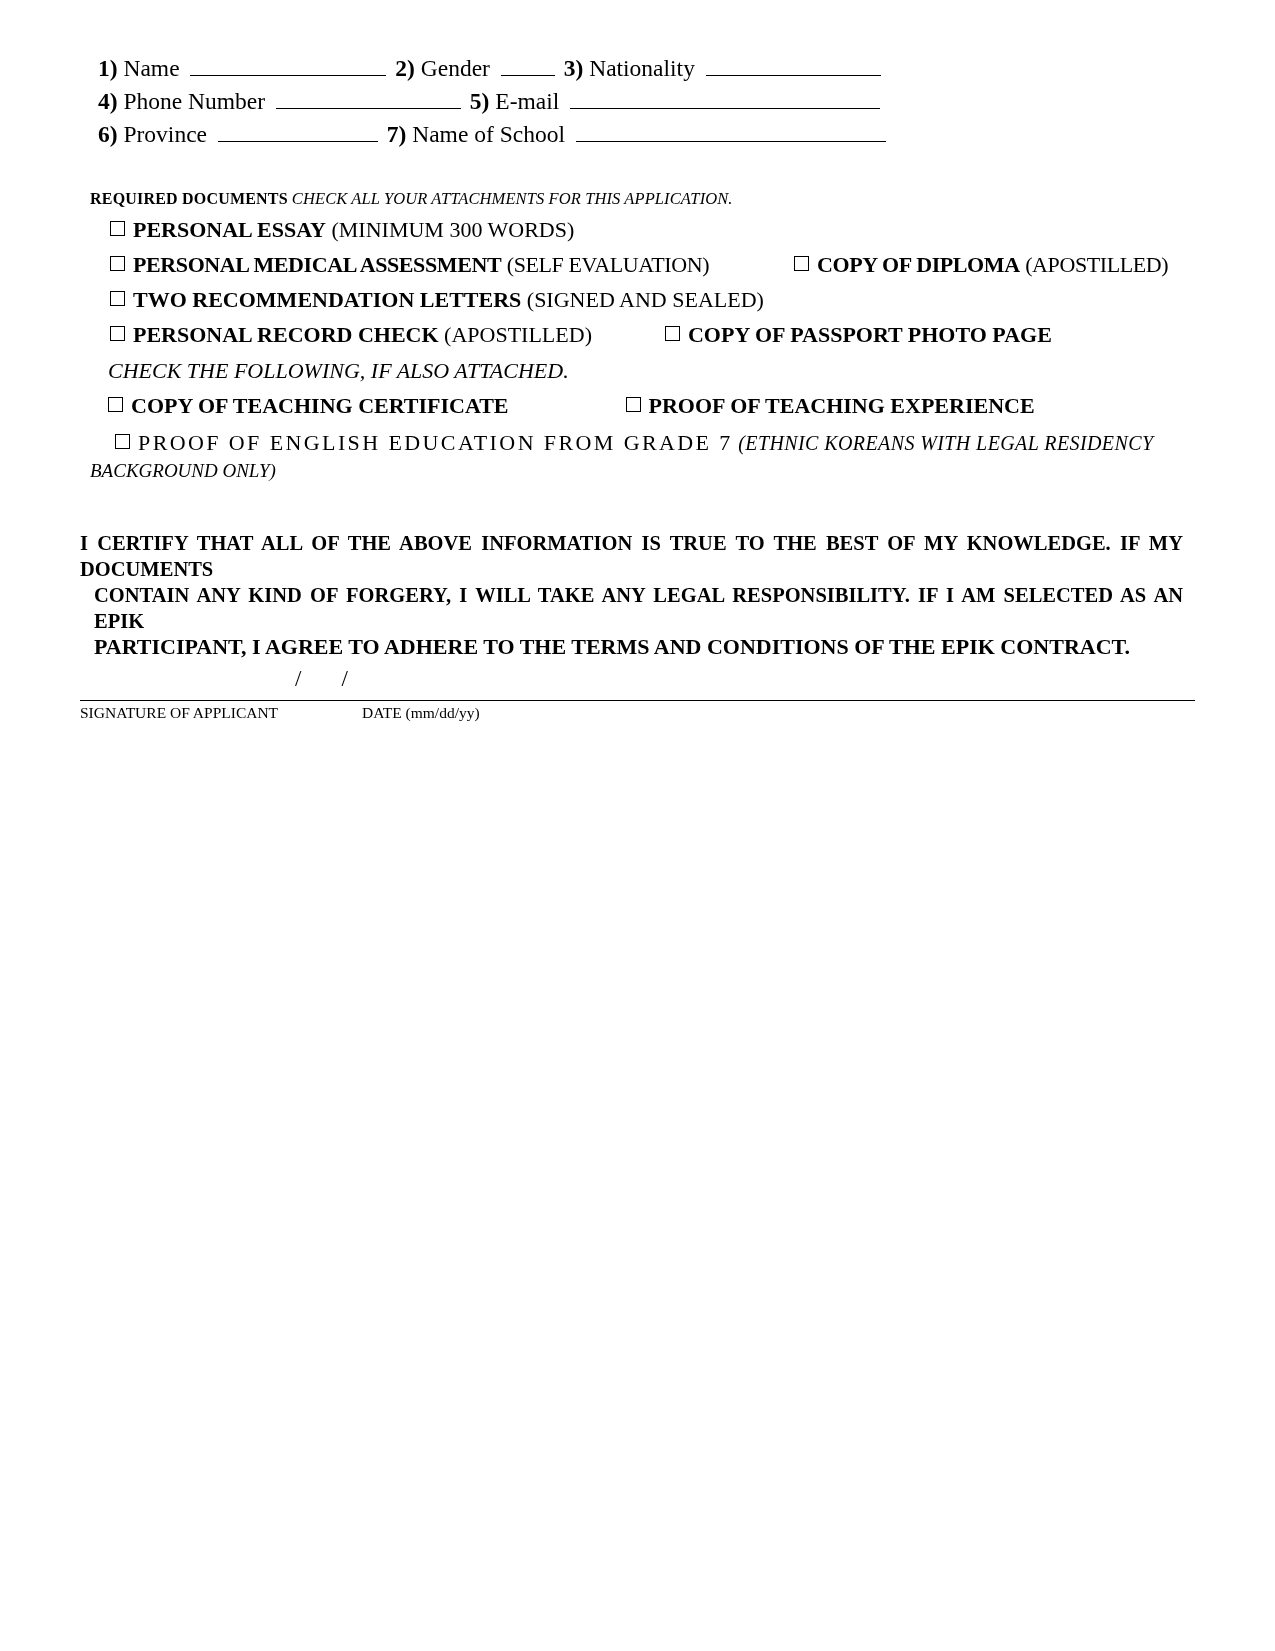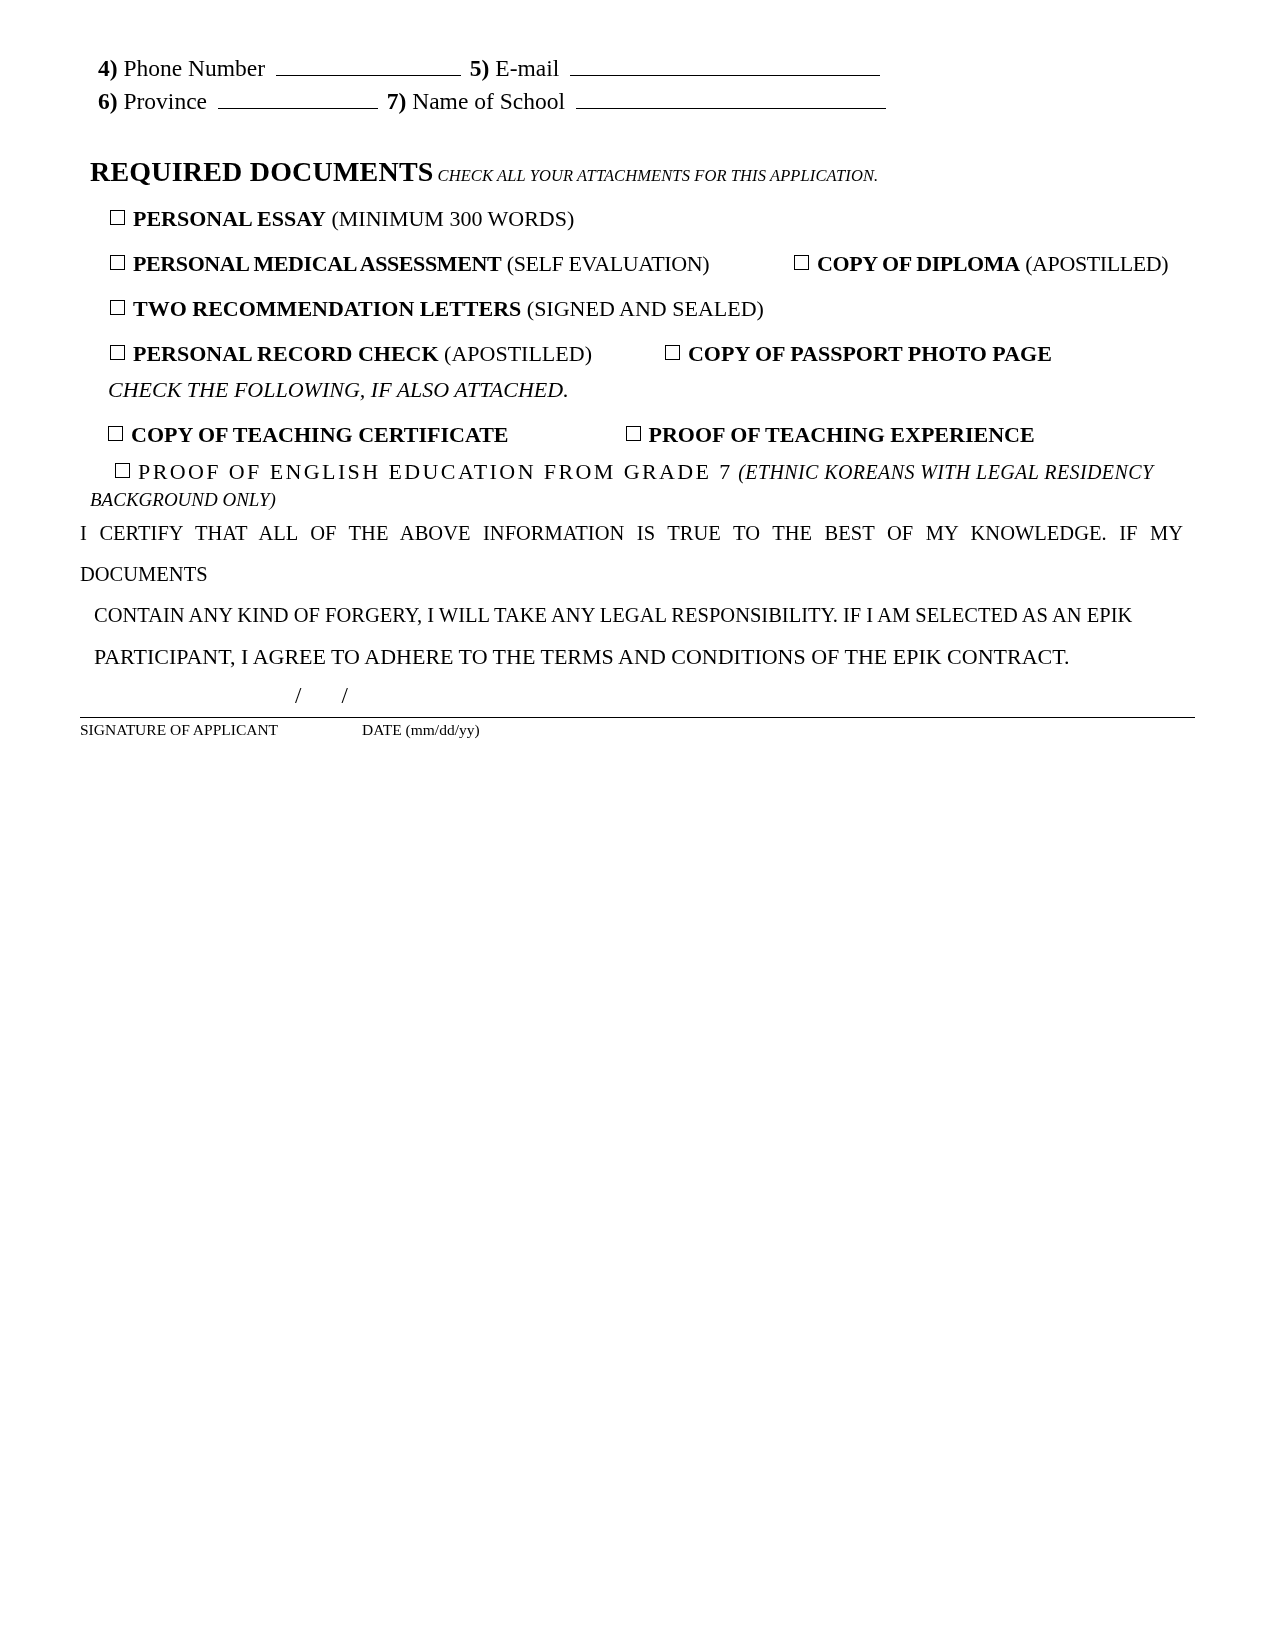--- a/index.html
+++ b/index.html
@@ -52,34 +52,34 @@
   .b-email { width: 310px; }
   .b-prov { width: 160px; }
   .b-school { width: 310px; }
 
   
   .req-section {
     margin-top: 38px;
     padding-left: 10px;
   }
   .req-head {
-    font-size: 28px;
+    font-size: 16px;
     font-weight: bold;
     letter-spacing: 0.2px;
   }
   .req-head-sub {
     font-size: 16.5px;
     font-style: italic;
     font-weight: normal;
     letter-spacing: 0.1px;
   }
   .doc-row {
     font-size: 22px;
     line-height: 29px;
-    margin-top: 16px;
+    margin-top: 6px;
     padding-left: 20px;
     white-space: nowrap;
   }
   .doc-row.tight {
     padding-left: 18px;
   }
   .cb {
     display: inline-block;
     width: 13px;
     height: 13px;
@@ -121,25 +121,27 @@
   }
   .doc-last-cont {
     font-size: 19px;
     font-style: italic;
     margin-left: -25px;
     line-height: 26px;
   }
 
   
   .certify {
+    margin-top: 46px;
     font-size: 20.5px;
-    line-height: 41px;
+    line-height: 26px;
     text-align: justify;
     padding-left: 0px;
     padding-right: 12px;
+    font-weight: bold;
   }
   .certify .l1 { display: block; }
   .certify .l2 { display: block; padding-left: 14px; }
   .certify .l3 { display: block; padding-left: 14px; font-size: 22px; }
 
   
   .sig-area {
     margin-top: 6px;
     position: relative;
     height: 56px;
@@ -170,20 +172,31 @@
     margin-left: 84px;
   }
 </style>
 </head>
 <body>
 
 <div class="page">
 
   <div class="info-block">
 
+    <div class="info-line">
+      <span class="num">1)</span>
+      <span class="lbl">Name</span>
+      <span class="blank b-name"></span>
+      <span class="num">2)</span>
+      <span class="lbl">Gender</span>
+      <span class="blank b-gender"></span>
+      <span class="num">3)</span>
+      <span class="lbl">Nationality</span>
+      <span class="blank b-nat"></span>
+    </div>
 
     <div class="info-line">
       <span class="num">4)</span>
       <span class="lbl">Phone Number</span>
       <span class="blank b-phone"></span>
       <span class="num">5)</span>
       <span class="lbl">E-mail</span>
       <span class="blank b-email"></span>
     </div>
 

